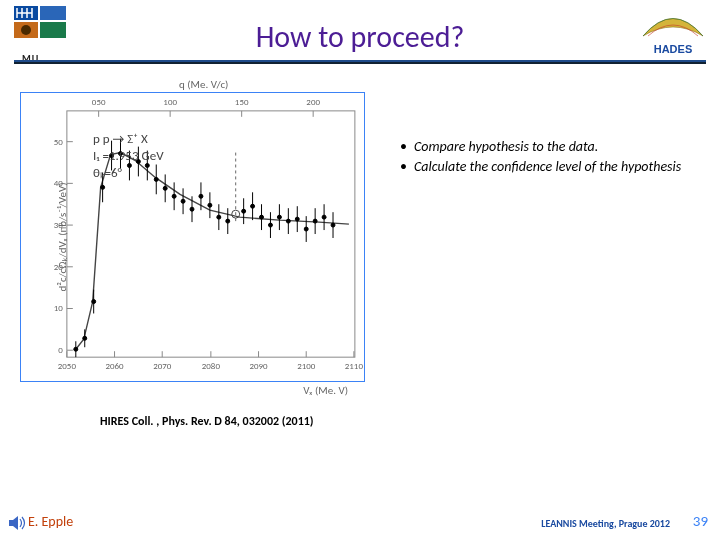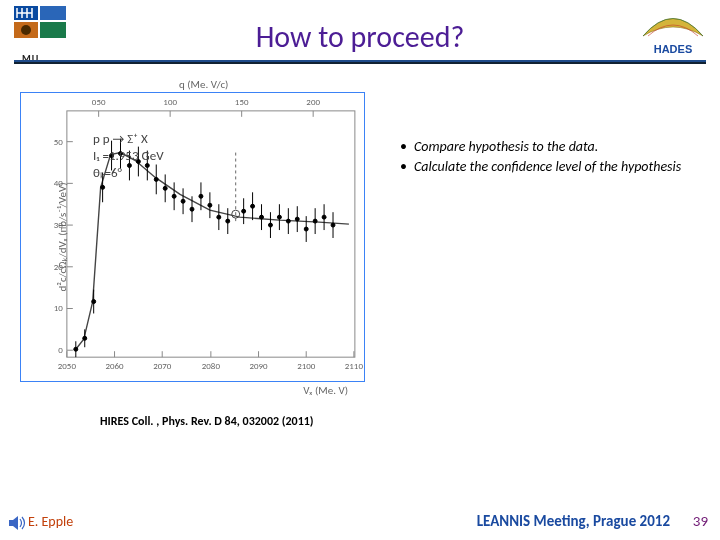--- a/index.html
+++ b/index.html
@@ -27,22 +27,22 @@
   .citation { position: absolute; left: 100px; top: 394px; font-size: 12px; font-weight: 600; color: #000; margin-top: 20px; }
 
   .bullets { position: absolute; left: 400px; top: 138px; width: 300px; font-size: 14px; color: #000; line-height: 1.25; }
   .bullets .row { display: flex; margin-bottom: 2px; }
   .bullets .dot { width: 14px; flex: none; }
   .bullets .txt { flex: 1; font-style: italic; }
 
   .footer { position: absolute; left: 0; right: 0; bottom: 0; height: 32px; }
   .speaker-icon { position: absolute; left: 8px; bottom: 10px; width: 18px; height: 14px; }
   .author { position: absolute; left: 28px; bottom: 10px; font-size: 14px; color: #c2410c; }
-  .meeting { position: absolute; right: 50px; bottom: 10px; font-size: 15px; font-weight: 600; color: #1a4aa0; margin-top: 12px; }
-  .pagenum { position: absolute; right: 12px; bottom: 10px; font-size: 15px; color: #701a75; }
+  .meeting { position: absolute; right: 50px; bottom: 10px; font-size: 10px; font-weight: 600; color: #1a4aa0; margin-top: 12px; }
+  .pagenum { position: absolute; right: 12px; bottom: 10px; font-size: 15px; color: #3b82f6; }
 </style>
 </head>
 <body>
 
 <div class="slide">
 
   <div class="header">
     <svg class="logo-left" viewBox="0 0 54 44">
       <rect x="0" y="0" width="24" height="14" fill="#0a4aa0"></rect>
       <path d="M3 2 v10 M8 2 v10 M13 2 v10 M18 2 v10 M3 7 h15" stroke="#fff" stroke-width="1.5"></path>

